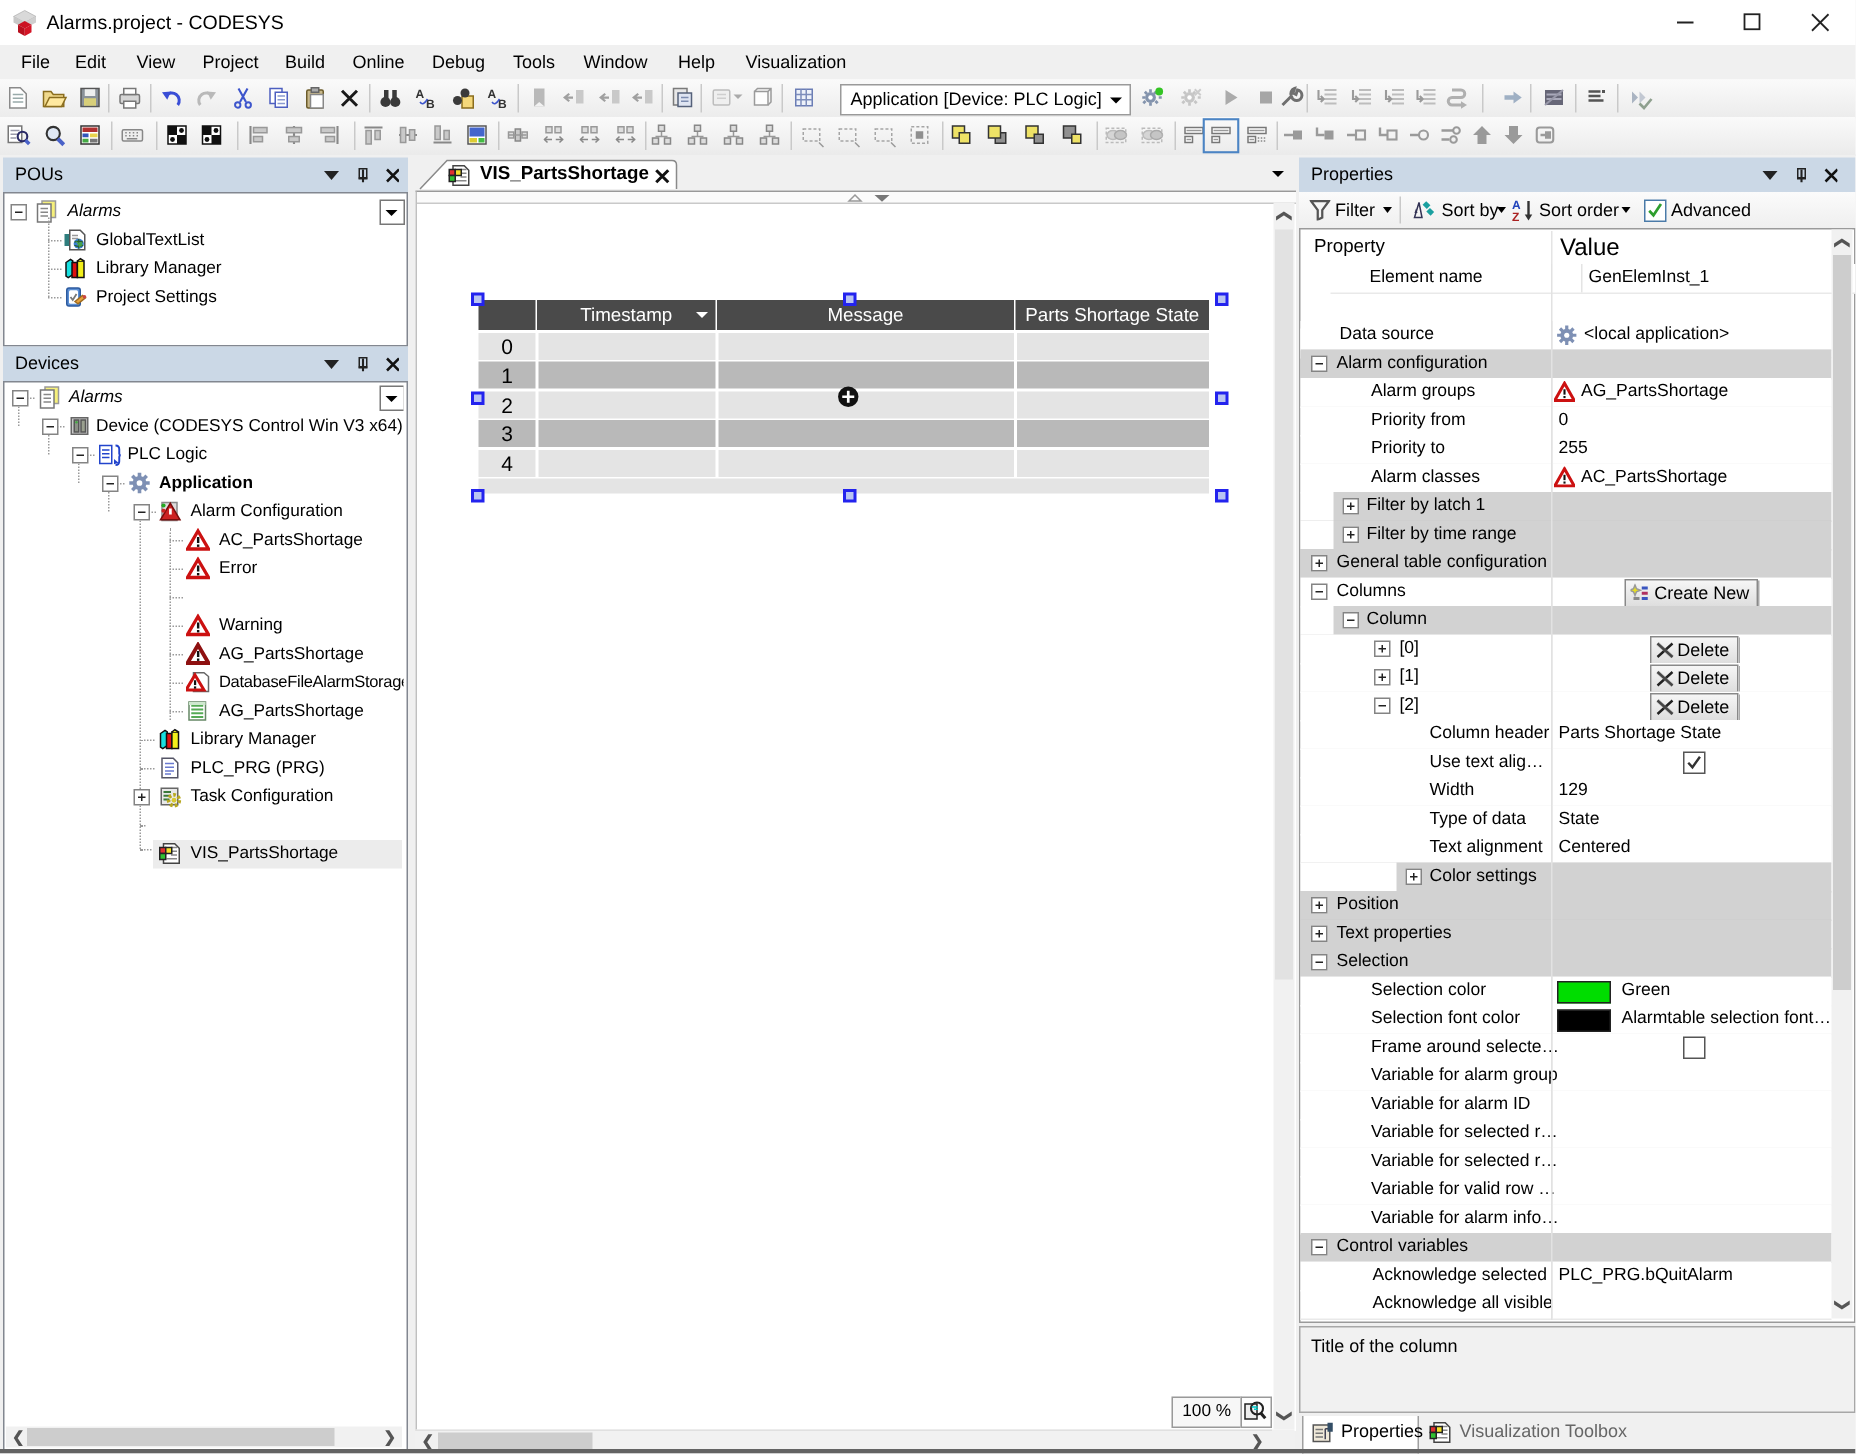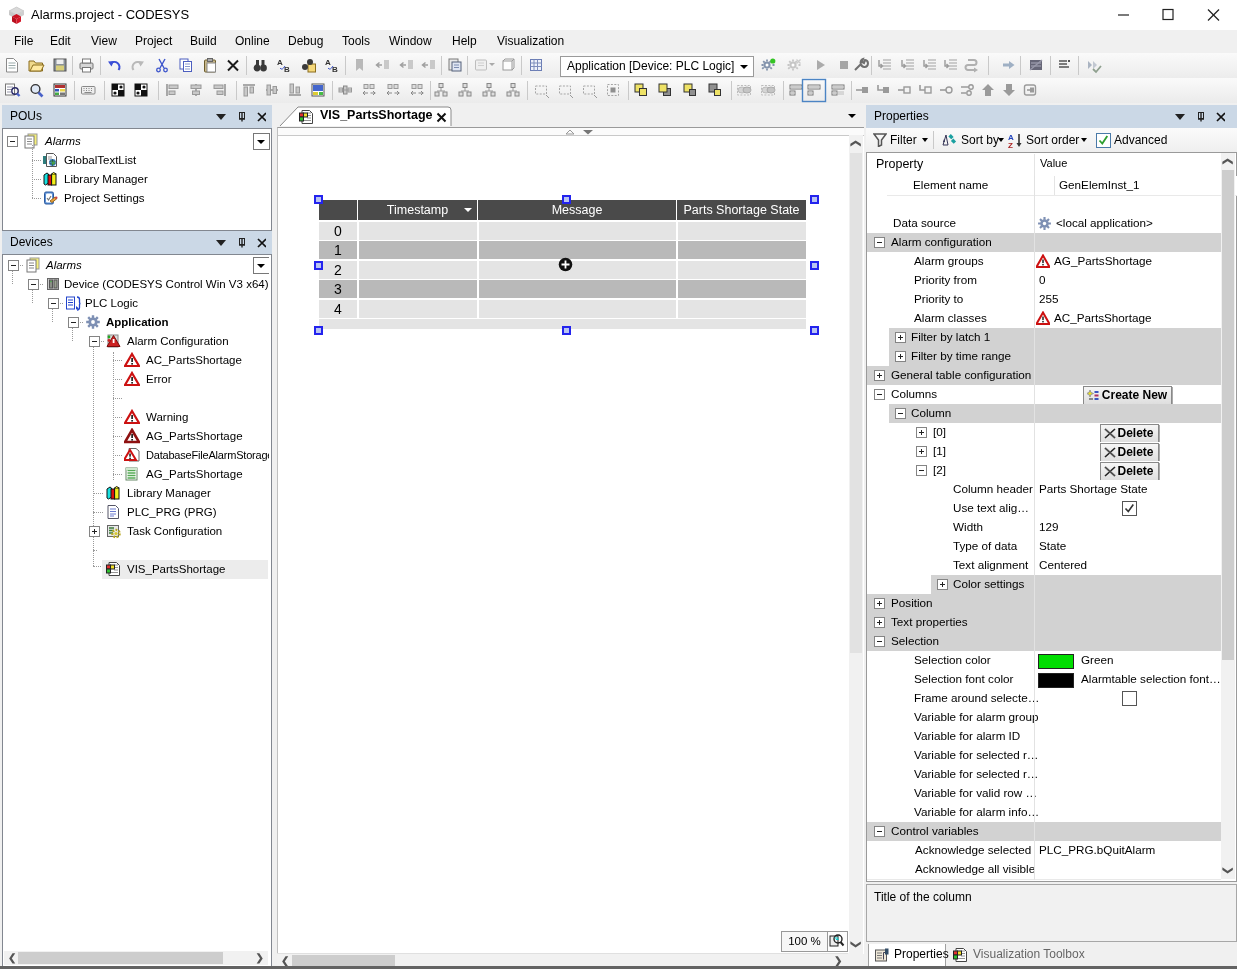--- a/index.html
+++ b/index.html
@@ -10,21 +10,21 @@
 .trow{position:absolute;height:19px;line-height:19px;white-space:nowrap;font-size:11.5px;}
 .ticon{position:absolute;width:16px;height:16px;}
 .exp{position:absolute;width:9px;height:9px;border:1px solid #848484;background:#fff;}
 .exp i{position:absolute;left:2px;top:4px;width:5px;height:1px;background:#222;}
 .exp b{position:absolute;left:4px;top:2px;width:1px;height:5px;background:#222;}
 .mi{position:absolute;top:0;height:23px;line-height:23px;}
 .prow{position:absolute;left:867px;width:354px;height:19px;border-bottom:1px solid #e9e9e9;background:#fff;}
 .prow.g{background:#d2d2d2;border-bottom:1px solid #c6c6c6;}
 .prow:not(.g)::after{content:"";position:absolute;left:167px;top:0;width:1px;height:19px;background:#e4e4e4;}
 .pl{position:absolute;top:0;height:18px;line-height:18px;white-space:nowrap;font-size:11.7px;}
-.btn{position:absolute;height:17px;line-height:16px;border:1px solid #898989;background:linear-gradient(#f6f6f6,#dedede);font-size:12px;text-align:center;box-shadow:1px 1px 0 #aaa;font-weight:bold;}
+.btn{position:absolute;height:17px;line-height:16px;border:1px solid #898989;background:linear-gradient(#f6f6f6,#dedede);font-size:12px;text-align:center;box-shadow:1px 1px 0 #aaa;}
 .cb{position:absolute;width:13px;height:13px;border:1px solid #555;background:#fff;}
 .arrowdn{width:0;height:0;border-left:4px solid transparent;border-right:4px solid transparent;border-top:4px solid #000;position:absolute;}
 .sb{position:absolute;background:#f1f1f1;}
 .dv{position:absolute;width:0;border-left:1px dotted #9a9a9a;}
 .dh{position:absolute;height:0;border-top:1px dotted #9a9a9a;}
 .sbthumb{position:absolute;background:#cdcdcd;}
 .chev{position:absolute;font-size:10px;color:#555;font-weight:bold;}
 .chevU{transform:rotate(90deg);}
 </style>
 </head>
@@ -932,21 +932,21 @@
     </svg>
  <span class="abs" style="left:160px;top:0;line-height:24px;">Sort order</span>
  <span class="arrowdn" style="left:215px;top:10px;border-top-width:4px;border-left-width:3.5px;border-right-width:3.5px;"></span>
  <span class="abs" style="left:230px;top:5px;width:13px;height:13px;border:1px solid #4a7aa8;background:#fff;"><svg width="13" height="13" viewBox="0 0 13 13">
         <path d="M2.5,6.5 l2.8,3 5,-7.5" fill="none" stroke="#2e9e2e" stroke-width="1.8"></path>
       </svg></span>
  <span class="abs" style="left:248px;top:0;line-height:24px;">Advanced</span>
 </div>
 <div class="panel" style="left:866px;top:152px;width:369px;height:728px;border-color:#9a9a9a;">
  <span class="abs" style="left:9px;top:4px;font-size:12.5px;">Property</span>
- <span class="abs" style="left:173px;top:4px;font-size:11px;">Value</span>
+ <span class="abs" style="left:173px;top:4px;font-size:16px;">Value</span>
  <span class="abs" style="left:167px;top:1px;width:1px;height:23px;background:#e4e4e4;"></span>
 </div>
 <div class="prow" style="top:176px;margin-left:20px;">
     <span class="pl" style="left:26px;">Element name</span>
     <span class="pl" style="left:172px;">GenElemInst_1</span>
   </div>
  <div class="prow" style="top:195px;margin-top:24px;">
     <span class="pl" style="left:26px;">Type of element</span>
     <span class="pl" style="left:172px;">Alarm Table</span>
   </div>

